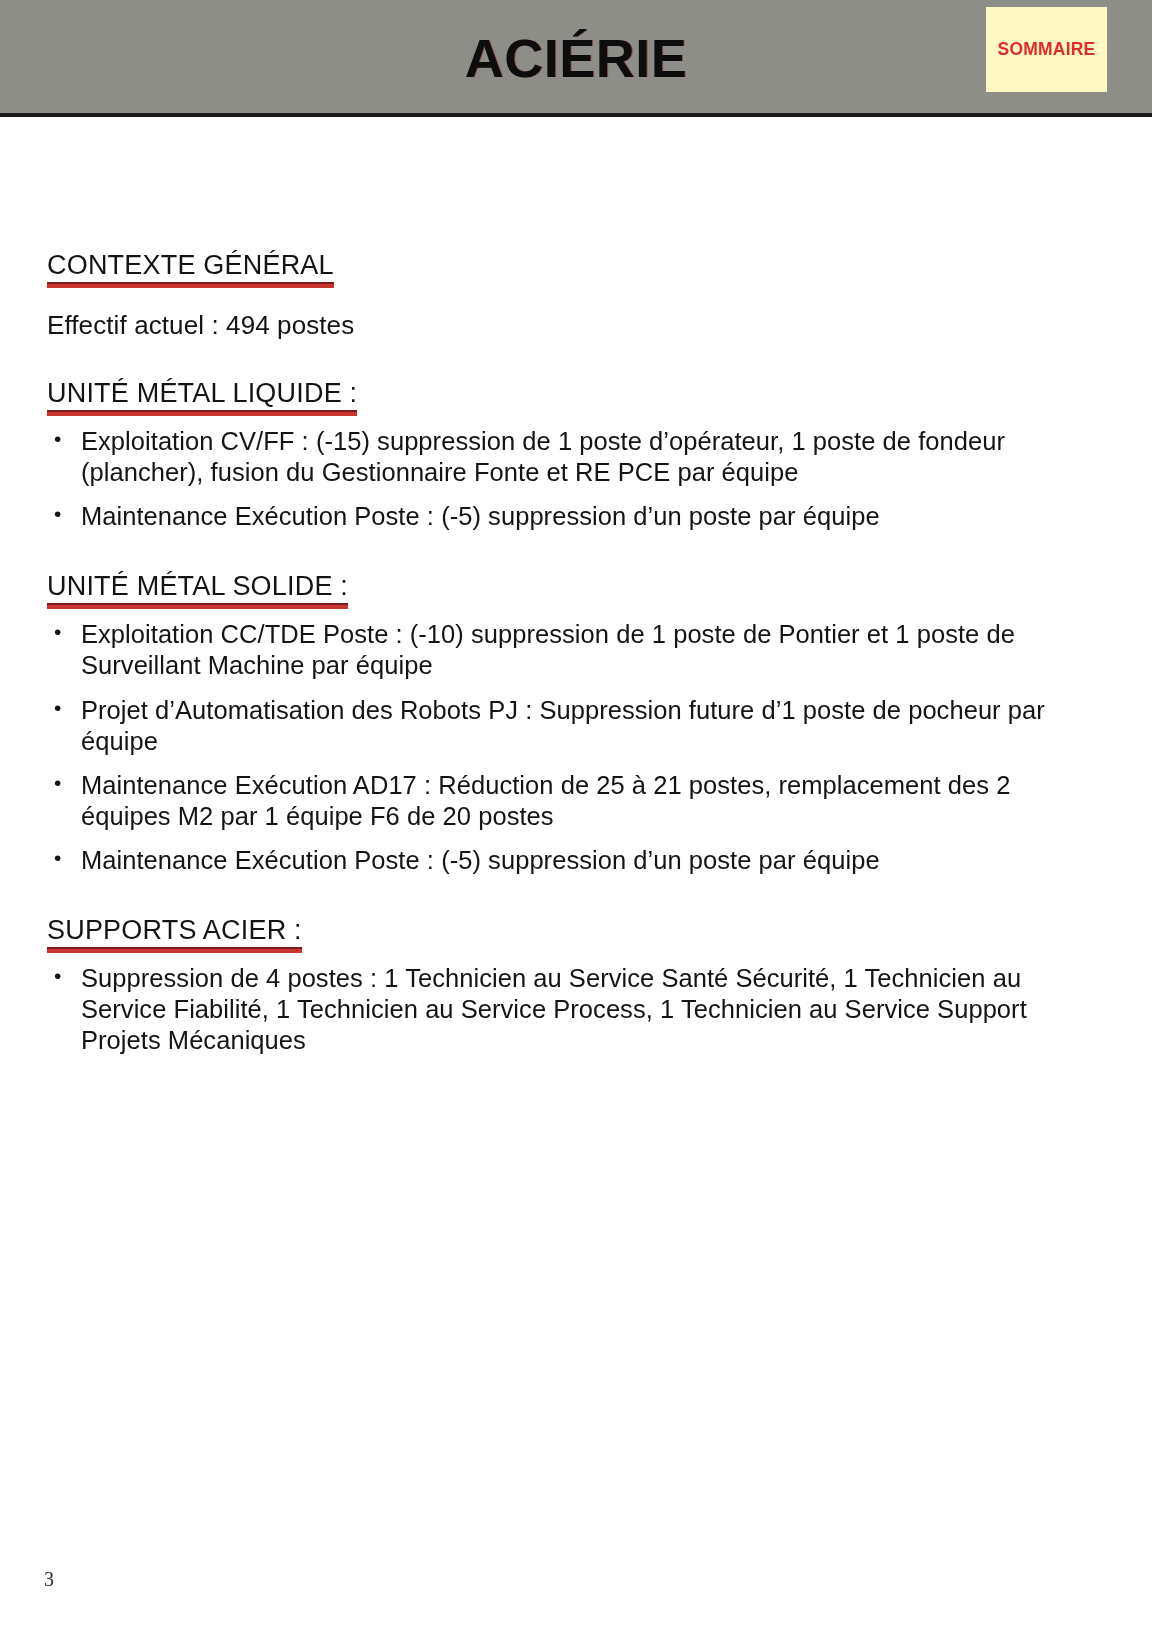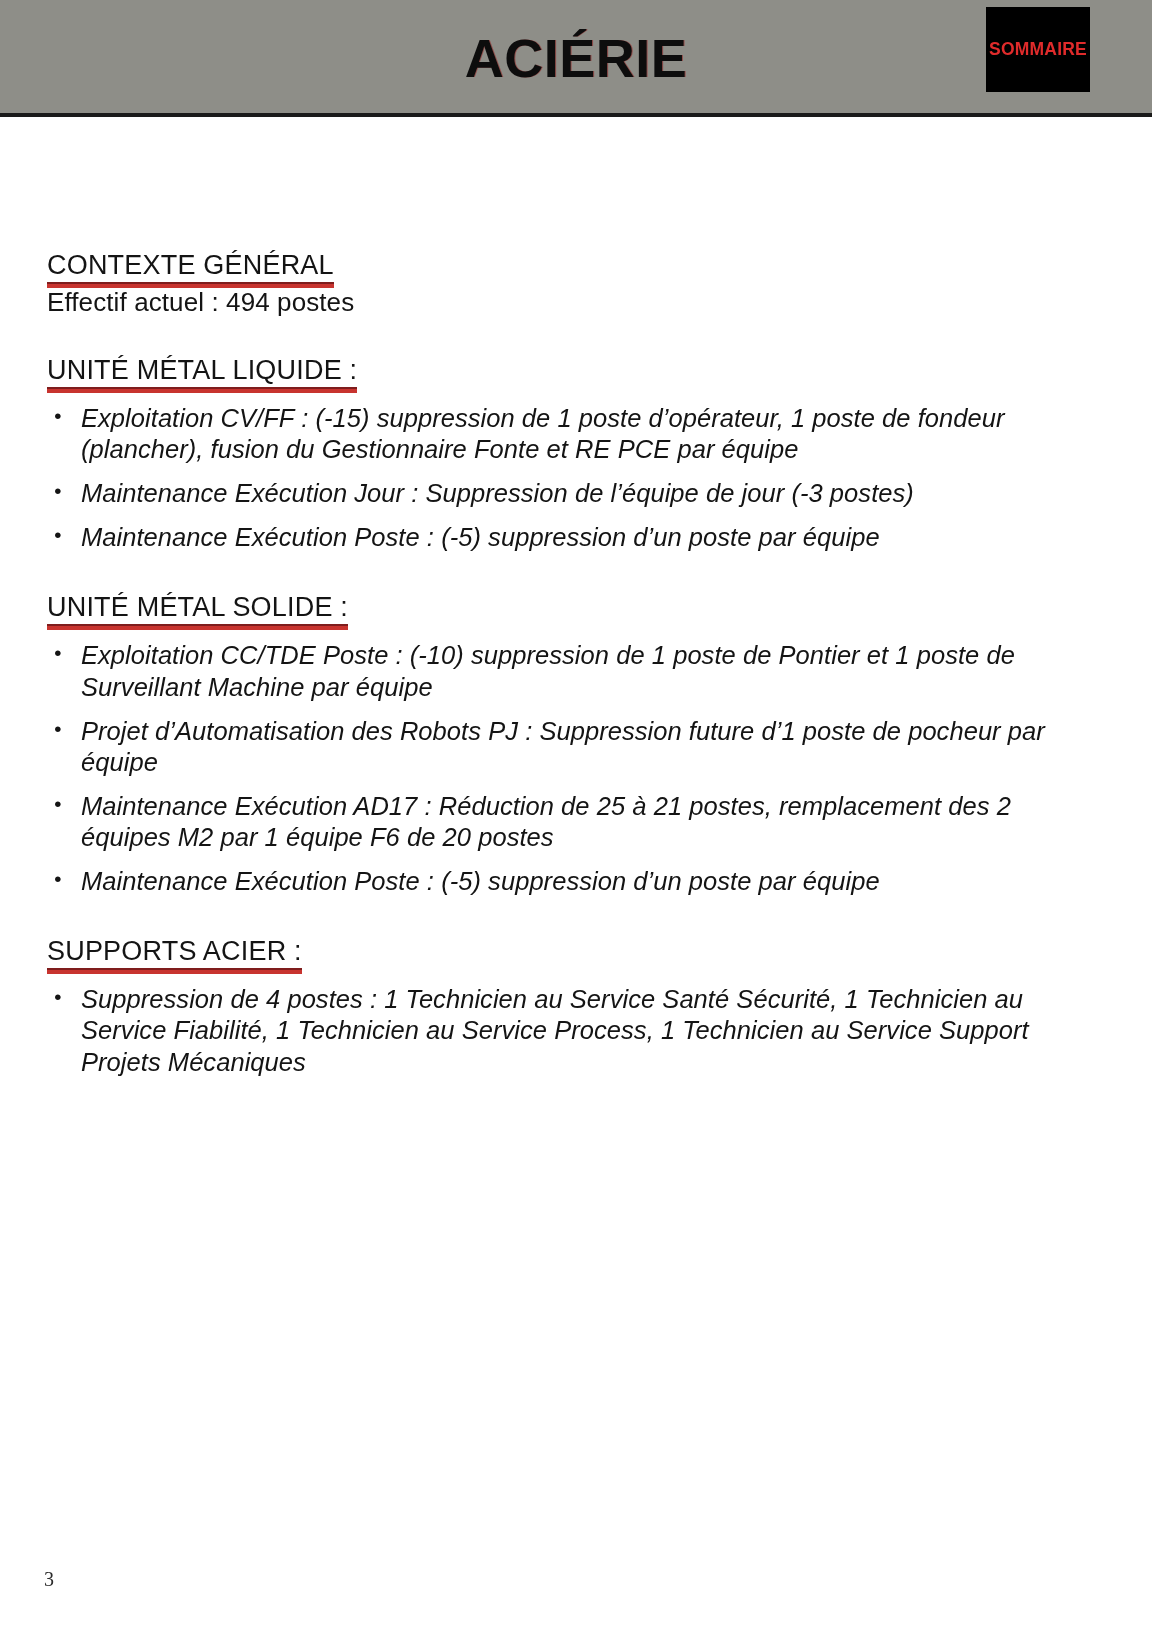--- a/index.html
+++ b/index.html
@@ -46,23 +46,23 @@
     letter-spacing: 0.5px;
     color: #0d0d0d;
     font-family: Liberation Sans, sans-serif;
     text-shadow: 1px 0 0 rgba(150,30,30,0.55);
   }
 
   .sommaire-button {
     position: absolute;
     left: 986px;
     top: 7px;
-    width: 104px;
+    width: 121px;
     height: 85px;
-    background: #000000;
+    background: #fef9c3;
     display: flex;
     align-items: center;
     justify-content: center;
     cursor: pointer;
   }
   .sommaire-button .label {
     color: #e02b2b;
     font-size: 17.5px;
     font-weight: bold;
     letter-spacing: 0.2px;
@@ -100,36 +100,35 @@
     background: #c8342f;
   }
 
   .plain-line {
     font-size: 26px;
     color: #141414;
     line-height: 1.42;
     letter-spacing: 0.1px;
   }
 
-  .para-block { }
+  .para-block { margin-top: 23px; }
 
   ul.bullets {
     list-style: none;
     margin: 14px 0 0 0;
     padding: 0;
   }
   ul.bullets > li {
     position: relative;
     padding-left: 34px;
     font-size: 25.5px;
     color: #141414;
     line-height: 1.22;
     margin-bottom: 13px;
     letter-spacing: 0.05px;
-    font-style: italic;
   }
   ul.bullets > li::before {
     content: "\2022";
     position: absolute;
     left: 7px;
     top: -1px;
     font-size: 21px;
     color: #141414;
     line-height: 1.35;
   }
@@ -167,21 +166,20 @@
         <div class="plain-line">Effectif actuel : 494 postes</div>
       </div>
     </div>
 
     <div class="gap-lg"></div>
 
     <div class="section">
       <div class="section-heading">UNITÉ MÉTAL LIQUIDE :</div>
       <ul class="bullets">
         <li>Exploitation CV/FF : (-15) suppression de 1 poste d’opérateur, 1 poste de fondeur (plancher), fusion du Gestionnaire Fonte et RE PCE par équipe</li>
-        <li>Maintenance Exécution Jour : Suppression de l’équipe de jour (-3 postes)</li>
         <li>Maintenance Exécution Poste : (-5) suppression d’un poste par équipe</li>
       </ul>
     </div>
 
     <div class="gap-md"></div>
 
     <div class="section">
       <div class="section-heading">UNITÉ MÉTAL SOLIDE :</div>
       <ul class="bullets">
         <li>Exploitation CC/TDE Poste : (-10) suppression de 1 poste de Pontier et 1 poste de Surveillant Machine par équipe</li>

